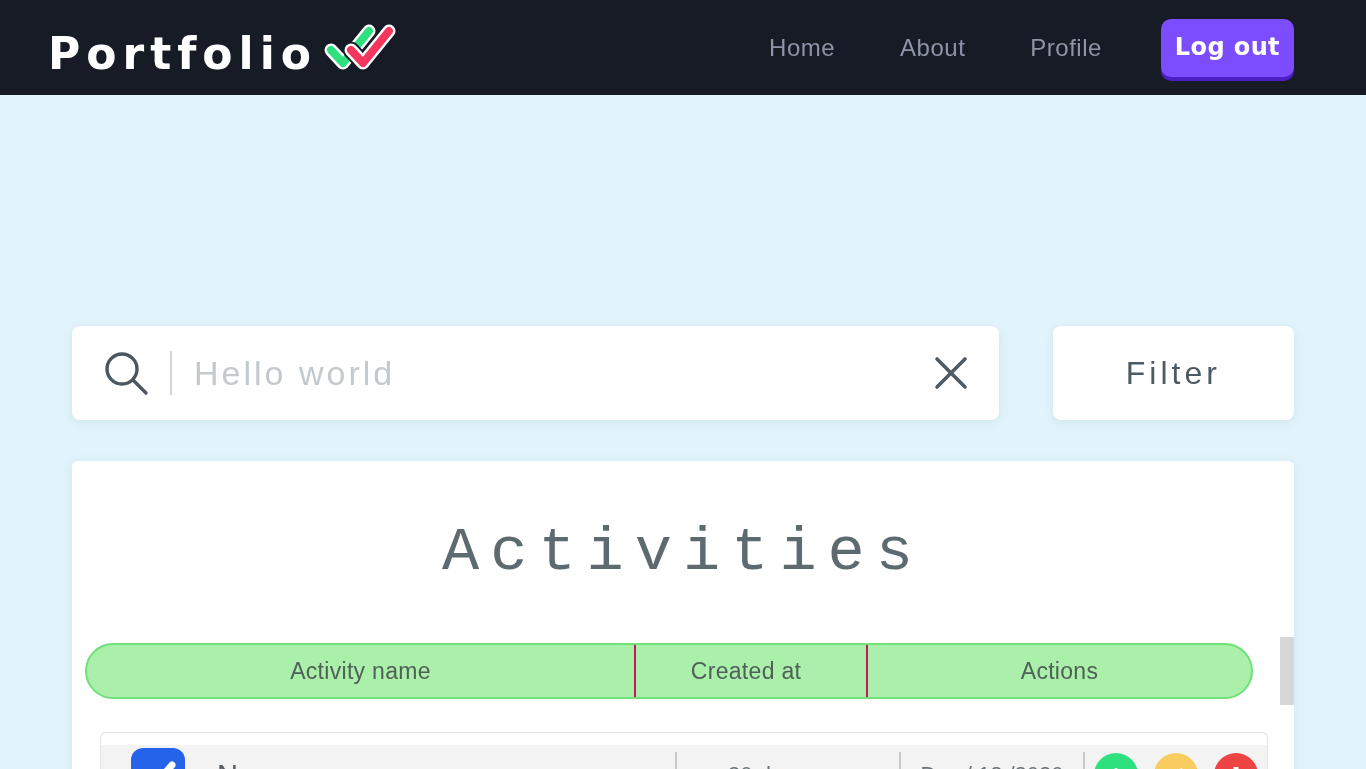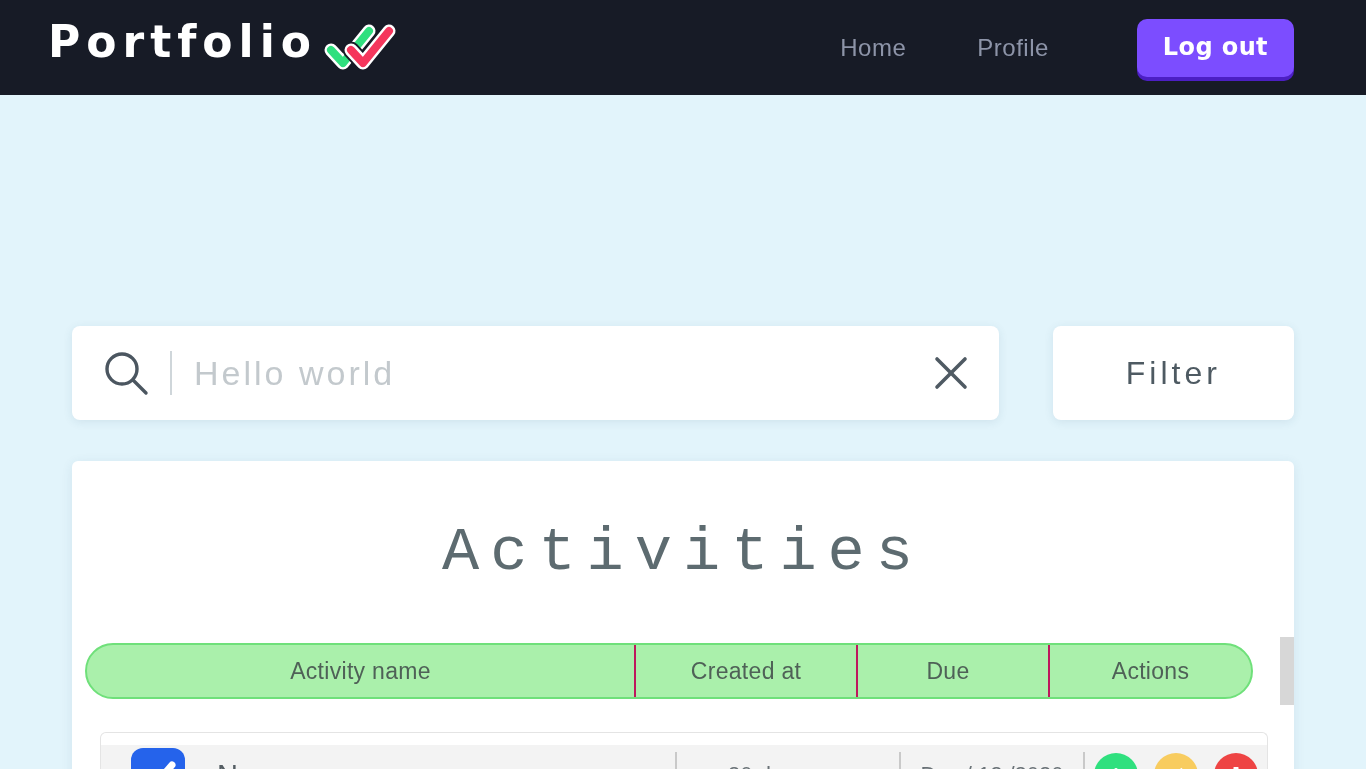--- a/index.html
+++ b/index.html
@@ -22,21 +22,21 @@
     height: 95px;
     background: #171b26;
     display: flex;
     align-items: center;
     justify-content: space-between;
     padding: 0 72px 0 48px;
   }
 
   .brand {
     display: flex;
-    align-items: flex-start;
+    align-items: flex-end;
     gap: 2px;
   }
 
   .brand-text {
     color: #ffffff;
     font-size: 44px;
     font-weight: 700;
     letter-spacing: 6px;
     line-height: 1;
     font-family: "DejaVu Sans", sans-serif;
@@ -47,44 +47,44 @@
     width: 78px;
     height: 56px;
     margin-left: 2px;
     flex: none;
   }
   .brand-mark svg { position: absolute; inset: 0; }
 
   .nav-links {
     display: flex;
     align-items: center;
-    gap: 11px;
+    gap: 5px;
     margin-right: 0px;
   }
 
   .nav-link {
     color: #8d94a8;
     font-size: 24px;
     letter-spacing: 0.5px;
     text-decoration: none;
     padding: 6px 30px;
     font-family: "Liberation Sans", sans-serif;
     cursor: pointer;
   }
 
   .logout-btn {
-    margin-left: 47px;
+    margin-left: 24px;
     background: #7c4dff;
     color: #ffffff;
     font-size: 24px;
     font-weight: 700;
     letter-spacing: 0.4px;
     border: none;
     border-radius: 10px;
-    padding: 14px 26px 16px;
+    padding: 14px 14px 16px;
     box-shadow: 0 4px 0 #4c1fc4;
     cursor: pointer;
     font-family: "DejaVu Sans", sans-serif;
   }
 
   
   .page {
     position: relative;
     height: 674px;
     padding: 14px;
@@ -335,20 +335,21 @@
 
         <path d="M30 30 L42 43 L68 11" fill="none" stroke="#171b26" stroke-width="17" stroke-linecap="round" stroke-linejoin="round"></path>
         <path d="M30 30 L42 43 L68 11" fill="none" stroke="#ffffff" stroke-width="13" stroke-linecap="round" stroke-linejoin="round"></path>
         <path d="M30 30 L42 43 L68 11" fill="none" stroke="#f5365c" stroke-width="8" stroke-linecap="round" stroke-linejoin="round"></path>
       </svg>
     </span>
   </div>
 
   <div class="nav-links">
     <a class="nav-link" href="#">Home</a>
+    <a class="nav-link" href="#">About</a>
     <a class="nav-link" href="#">Profile</a>
     <button class="logout-btn">Log out</button>
   </div>
 </div>
 
 <div class="page">
 
   <div class="search-row">
 
     <div class="search-box">
@@ -371,21 +372,20 @@
     <button class="filter-btn">Filter</button>
   </div>
 
   <div class="card">
 
     <h1 class="card-title">Activities</h1>
 
     <div class="table-head">
       <div class="th th-name">Activity name</div>
       <div class="th th-created">Created at</div>
-      <div class="th th-due">Due</div>
       <div class="th th-actions">Actions</div>
     </div>
 
     <div class="head-scroll"></div>
 
     <div class="rows-box">
 
       <div class="row">
         <span class="cb">
           <span class="cb-box cb-checked">

